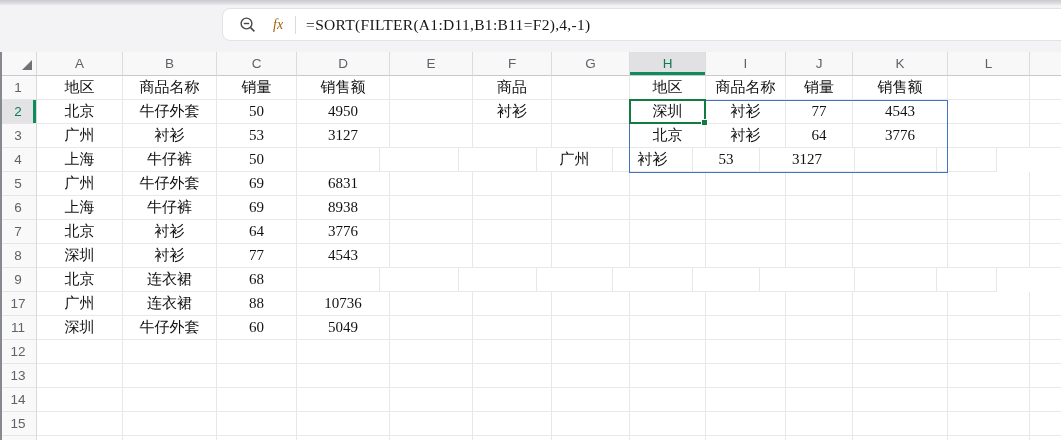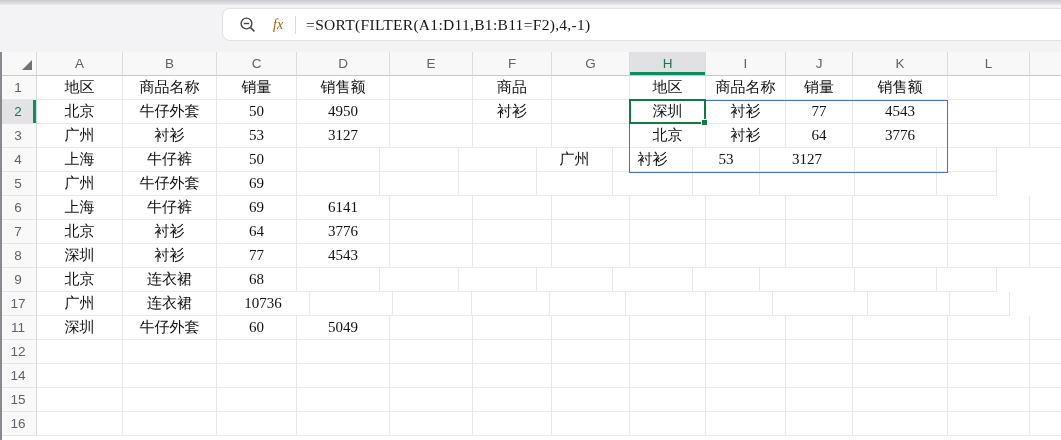--- a/index.html
+++ b/index.html
@@ -150,36 +150,37 @@
         <div class="g-cell" style="width: 67px;">53</div>
         <div class="g-cell" style="width: 95px;">3127</div>
         <div class="g-cell" style="width: 82px;"></div>
         <div class="g-cell" style="width: 60px;"></div>
       </div>
       <div class="g-row">
         <div class="g-rowhead">5</div>
         <div class="g-cell" style="width: 86px;">广州</div>
         <div class="g-cell" style="width: 94px;">牛仔外套</div>
         <div class="g-cell" style="width: 80px;">69</div>
+        <div class="g-cell" style="width: 93px;">6831</div>
         <div class="g-cell" style="width: 83px;"></div>
         <div class="g-cell" style="width: 79px;"></div>
         <div class="g-cell" style="width: 78px;"></div>
         <div class="g-cell" style="width: 76px;"></div>
         <div class="g-cell" style="width: 80px;"></div>
         <div class="g-cell" style="width: 67px;"></div>
         <div class="g-cell" style="width: 95px;"></div>
         <div class="g-cell" style="width: 82px;"></div>
         <div class="g-cell" style="width: 60px;"></div>
       </div>
       <div class="g-row">
         <div class="g-rowhead">6</div>
         <div class="g-cell" style="width: 86px;">上海</div>
         <div class="g-cell" style="width: 94px;">牛仔裤</div>
         <div class="g-cell" style="width: 80px;">69</div>
-        <div class="g-cell" style="width: 93px;">6141</div>
+        <div class="g-cell" style="width: 93px;">8938</div>
         <div class="g-cell" style="width: 83px;"></div>
         <div class="g-cell" style="width: 79px;"></div>
         <div class="g-cell" style="width: 78px;"></div>
         <div class="g-cell" style="width: 76px;"></div>
         <div class="g-cell" style="width: 80px;"></div>
         <div class="g-cell" style="width: 67px;"></div>
         <div class="g-cell" style="width: 95px;"></div>
         <div class="g-cell" style="width: 82px;"></div>
         <div class="g-cell" style="width: 60px;"></div>
       </div>
@@ -227,20 +228,21 @@
         <div class="g-cell" style="width: 80px;"></div>
         <div class="g-cell" style="width: 67px;"></div>
         <div class="g-cell" style="width: 95px;"></div>
         <div class="g-cell" style="width: 82px;"></div>
         <div class="g-cell" style="width: 60px;"></div>
       </div>
       <div class="g-row">
         <div class="g-rowhead">17</div>
         <div class="g-cell" style="width: 86px;">广州</div>
         <div class="g-cell" style="width: 94px;">连衣裙</div>
+        <div class="g-cell" style="width: 80px;">88</div>
         <div class="g-cell" style="width: 93px;">10736</div>
         <div class="g-cell" style="width: 83px;"></div>
         <div class="g-cell" style="width: 79px;"></div>
         <div class="g-cell" style="width: 78px;"></div>
         <div class="g-cell" style="width: 76px;"></div>
         <div class="g-cell" style="width: 80px;"></div>
         <div class="g-cell" style="width: 67px;"></div>
         <div class="g-cell" style="width: 95px;"></div>
         <div class="g-cell" style="width: 82px;"></div>
         <div class="g-cell" style="width: 60px;"></div>
@@ -271,20 +273,36 @@
         <div class="g-cell" style="width: 79px;"></div>
         <div class="g-cell" style="width: 78px;"></div>
         <div class="g-cell" style="width: 76px;"></div>
         <div class="g-cell" style="width: 80px;"></div>
         <div class="g-cell" style="width: 67px;"></div>
         <div class="g-cell" style="width: 95px;"></div>
         <div class="g-cell" style="width: 82px;"></div>
         <div class="g-cell" style="width: 60px;"></div>
       </div>
       <div class="g-row">
+        <div class="g-rowhead">13</div>
+        <div class="g-cell" style="width: 86px;"></div>
+        <div class="g-cell" style="width: 94px;"></div>
+        <div class="g-cell" style="width: 80px;"></div>
+        <div class="g-cell" style="width: 93px;"></div>
+        <div class="g-cell" style="width: 83px;"></div>
+        <div class="g-cell" style="width: 79px;"></div>
+        <div class="g-cell" style="width: 78px;"></div>
+        <div class="g-cell" style="width: 76px;"></div>
+        <div class="g-cell" style="width: 80px;"></div>
+        <div class="g-cell" style="width: 67px;"></div>
+        <div class="g-cell" style="width: 95px;"></div>
+        <div class="g-cell" style="width: 82px;"></div>
+        <div class="g-cell" style="width: 60px;"></div>
+      </div>
+      <div class="g-row">
         <div class="g-rowhead">14</div>
         <div class="g-cell" style="width: 86px;"></div>
         <div class="g-cell" style="width: 94px;"></div>
         <div class="g-cell" style="width: 80px;"></div>
         <div class="g-cell" style="width: 93px;"></div>
         <div class="g-cell" style="width: 83px;"></div>
         <div class="g-cell" style="width: 79px;"></div>
         <div class="g-cell" style="width: 78px;"></div>
         <div class="g-cell" style="width: 76px;"></div>
         <div class="g-cell" style="width: 80px;"></div>

